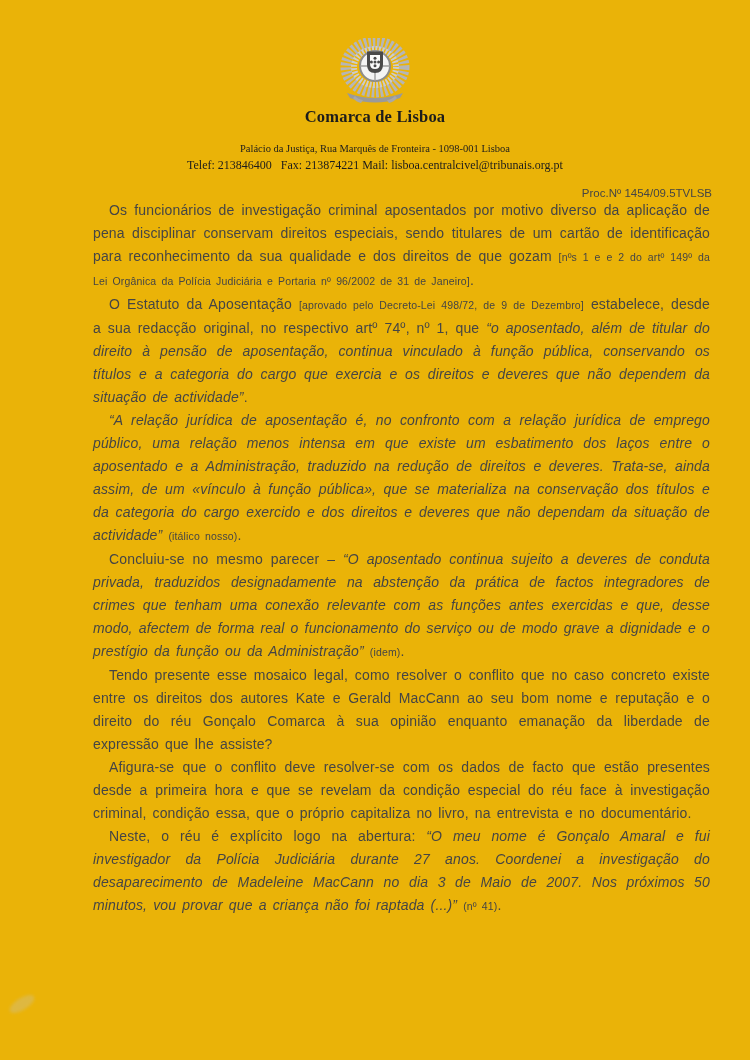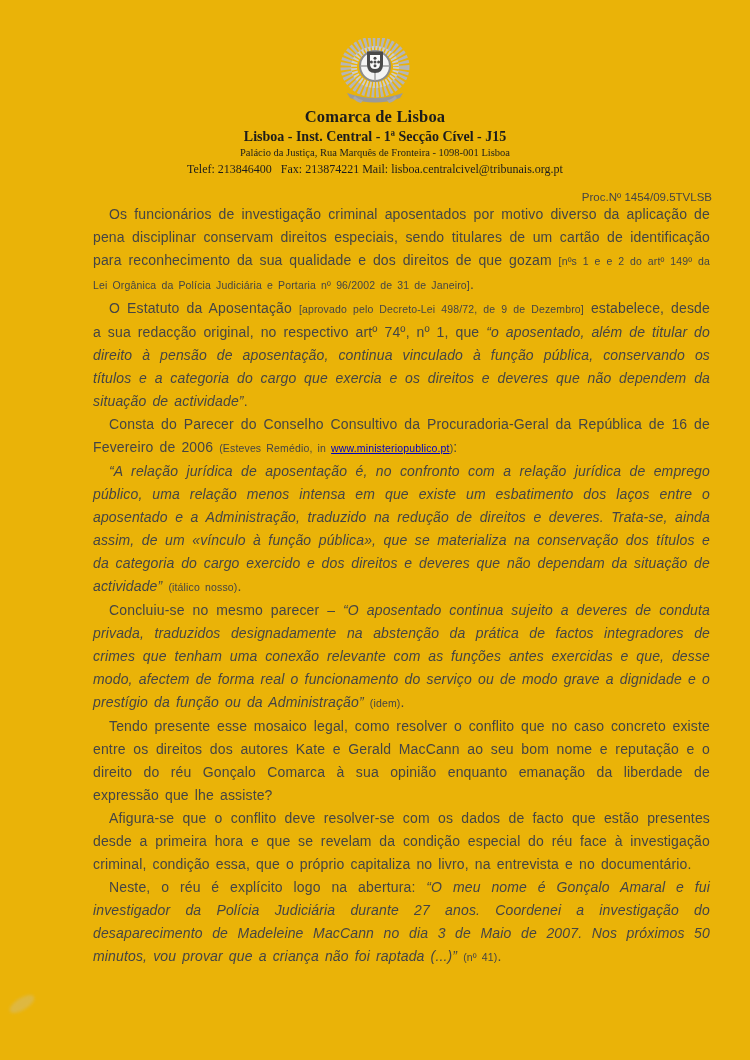--- a/index.html
+++ b/index.html
@@ -9,21 +9,21 @@
     font-family:"Liberation Sans", sans-serif; color:var(--ink);
     overflow:hidden; box-sizing:border-box;
   }
   .letterhead {
     padding-top:38px; text-align:center;
     font-family:"Liberation Serif", serif; color:var(--head-ink);
   }
   .crest { display:block; margin:0 auto; width:90px; height:66px; }
   .court-name { font-size:16.5px; font-weight:bold; margin-top:3px; letter-spacing:.2px; }
   .court-section { font-size:14px; font-weight:bold; margin-top:2px; }
-  .court-address { font-size:10.5px; margin-top:2px;font-family:Liberation Serif, serif; }
+  .court-address { font-size:10.5px; margin-top:16px;font-family:Liberation Serif, serif; }
   .court-contacts { font-size:12px; margin-top:4px; white-space:pre-wrap; }
   .proc-line {
     font-family:"Liberation Sans", sans-serif; font-size:11.5px; color:var(--ink);
     text-align:right; padding-right:38px; margin-top:14px;
   }
   .doc-body {
     width:617px; margin-left:93px; margin-top:0;
     font-size:14px; line-height:23px; text-align:justify;
     word-spacing:2px; letter-spacing:.15px;
   }
@@ -55,31 +55,29 @@
       <path d="M40 17 h10 v8.5 q0 5.5 -5 5.5 q-5 0 -5 -5.5 Z" fill="#fbfbfb"></path>
       <g fill="#4a4a4a">
         <circle cx="45" cy="20.3" r="1.5"></circle>
         <circle cx="41.4" cy="24" r="1.5"></circle>
         <circle cx="48.6" cy="24" r="1.5"></circle>
         <circle cx="45" cy="24" r="1.5"></circle>
         <circle cx="45" cy="27.7" r="1.5"></circle>
       </g>
     </svg>
     <div class="court-name">Comarca de Lisboa</div>
-    <div class="court-section">Lisboa - Inst. Central - 1ª Secção Cível - J15</div>
     <div class="court-address">Palácio da Justiça, Rua Marquês de Fronteira - 1098-001 Lisboa</div>
     <div class="court-contacts">Telef: 213846400   Fax: 213874221 Mail: lisboa.centralcivel@tribunais.org.pt</div>
   </header>
 
   <div class="proc-line">Proc.Nº 1454/09.5TVLSB</div>
 
   <main class="doc-body">
     <p><span class="run-normal">Os funcionários de investigação criminal aposentados por motivo diverso da aplicação de pena disciplinar conservam direitos especiais, sendo titulares de um cartão de identificação para reconhecimento da sua qualidade e dos direitos de que gozam </span><span class="run-small">[nºs 1 e e 2 do artº 149º da Lei Orgânica da Polícia Judiciária e Portaria nº 96/2002 de 31 de Janeiro]</span><span class="run-normal">.</span></p>
     <p><span class="run-normal">O Estatuto da Aposentação </span><span class="run-small">[aprovado pelo Decreto-Lei 498/72, de 9 de Dezembro]</span><span class="run-normal"> estabelece, desde a sua redacção original, no respectivo artº 74º, nº 1, que </span><span class="run-italic">“o aposentado, além de titular do direito à pensão de aposentação, continua vinculado à função pública, conservando os títulos e a categoria do cargo que exercia e os direitos e deveres que não dependem da situação de actividade”</span><span class="run-normal">.</span></p>
-    <p><span class="run-normal">Consta do Parecer do Conselho Consultivo da Procuradoria-Geral da República de 16 de Fevereiro de 2006 </span><span class="run-small">(Esteves Remédio, in </span><a class="run-link" href="#">www.ministeriopublico.pt</a><span class="run-small">)</span><span class="run-normal">:</span></p>
     <p><span class="run-italic">“A relação jurídica de aposentação é, no confronto com a relação jurídica de emprego público, uma relação menos intensa em que existe um esbatimento dos laços entre o aposentado e a Administração, traduzido na redução de direitos e deveres. Trata-se, ainda assim, de um «vínculo à função pública», que se materializa na conservação dos títulos e da categoria do cargo exercido e dos direitos e deveres que não dependam da situação de actividade” </span><span class="run-small">(itálico nosso)</span><span class="run-normal">.</span></p>
     <p><span class="run-normal">Concluiu-se no mesmo parecer – </span><span class="run-italic">“O aposentado continua sujeito a deveres de conduta privada, traduzidos designadamente na abstenção da prática de factos integradores de crimes que tenham uma conexão relevante com as funções antes exercidas e que, desse modo, afectem de forma real o funcionamento do serviço ou de modo grave a dignidade e o prestígio da função ou da Administração” </span><span class="run-small">(idem)</span><span class="run-normal">.</span></p>
     <p><span class="run-normal">Tendo presente esse mosaico legal, como resolver o conflito que no caso concreto existe entre os direitos dos autores Kate e Gerald MacCann ao seu bom nome e reputação e o direito do réu Gonçalo Comarca à sua opinião enquanto emanação da liberdade de expressão que lhe assiste?</span></p>
     <p><span class="run-normal">Afigura-se que o conflito deve resolver-se com os dados de facto que estão presentes desde a primeira hora e que se revelam da condição especial do réu face à investigação criminal, condição essa, que o próprio capitaliza no livro, na entrevista e no documentário.</span></p>
     <p><span class="run-normal">Neste, o réu é explícito logo na abertura: </span><span class="run-italic">“O meu nome é Gonçalo Amaral e fui investigador da Polícia Judiciária durante 27 anos. Coordenei a investigação do desaparecimento de Madeleine MacCann no dia 3 de Maio de 2007. Nos próximos 50 minutos, vou provar que a criança não foi raptada (...)” </span><span class="run-small">(nº 41)</span><span class="run-normal">.</span></p>
   </main>
 
   <div class="scan-smudge"></div>
 
 </div>

